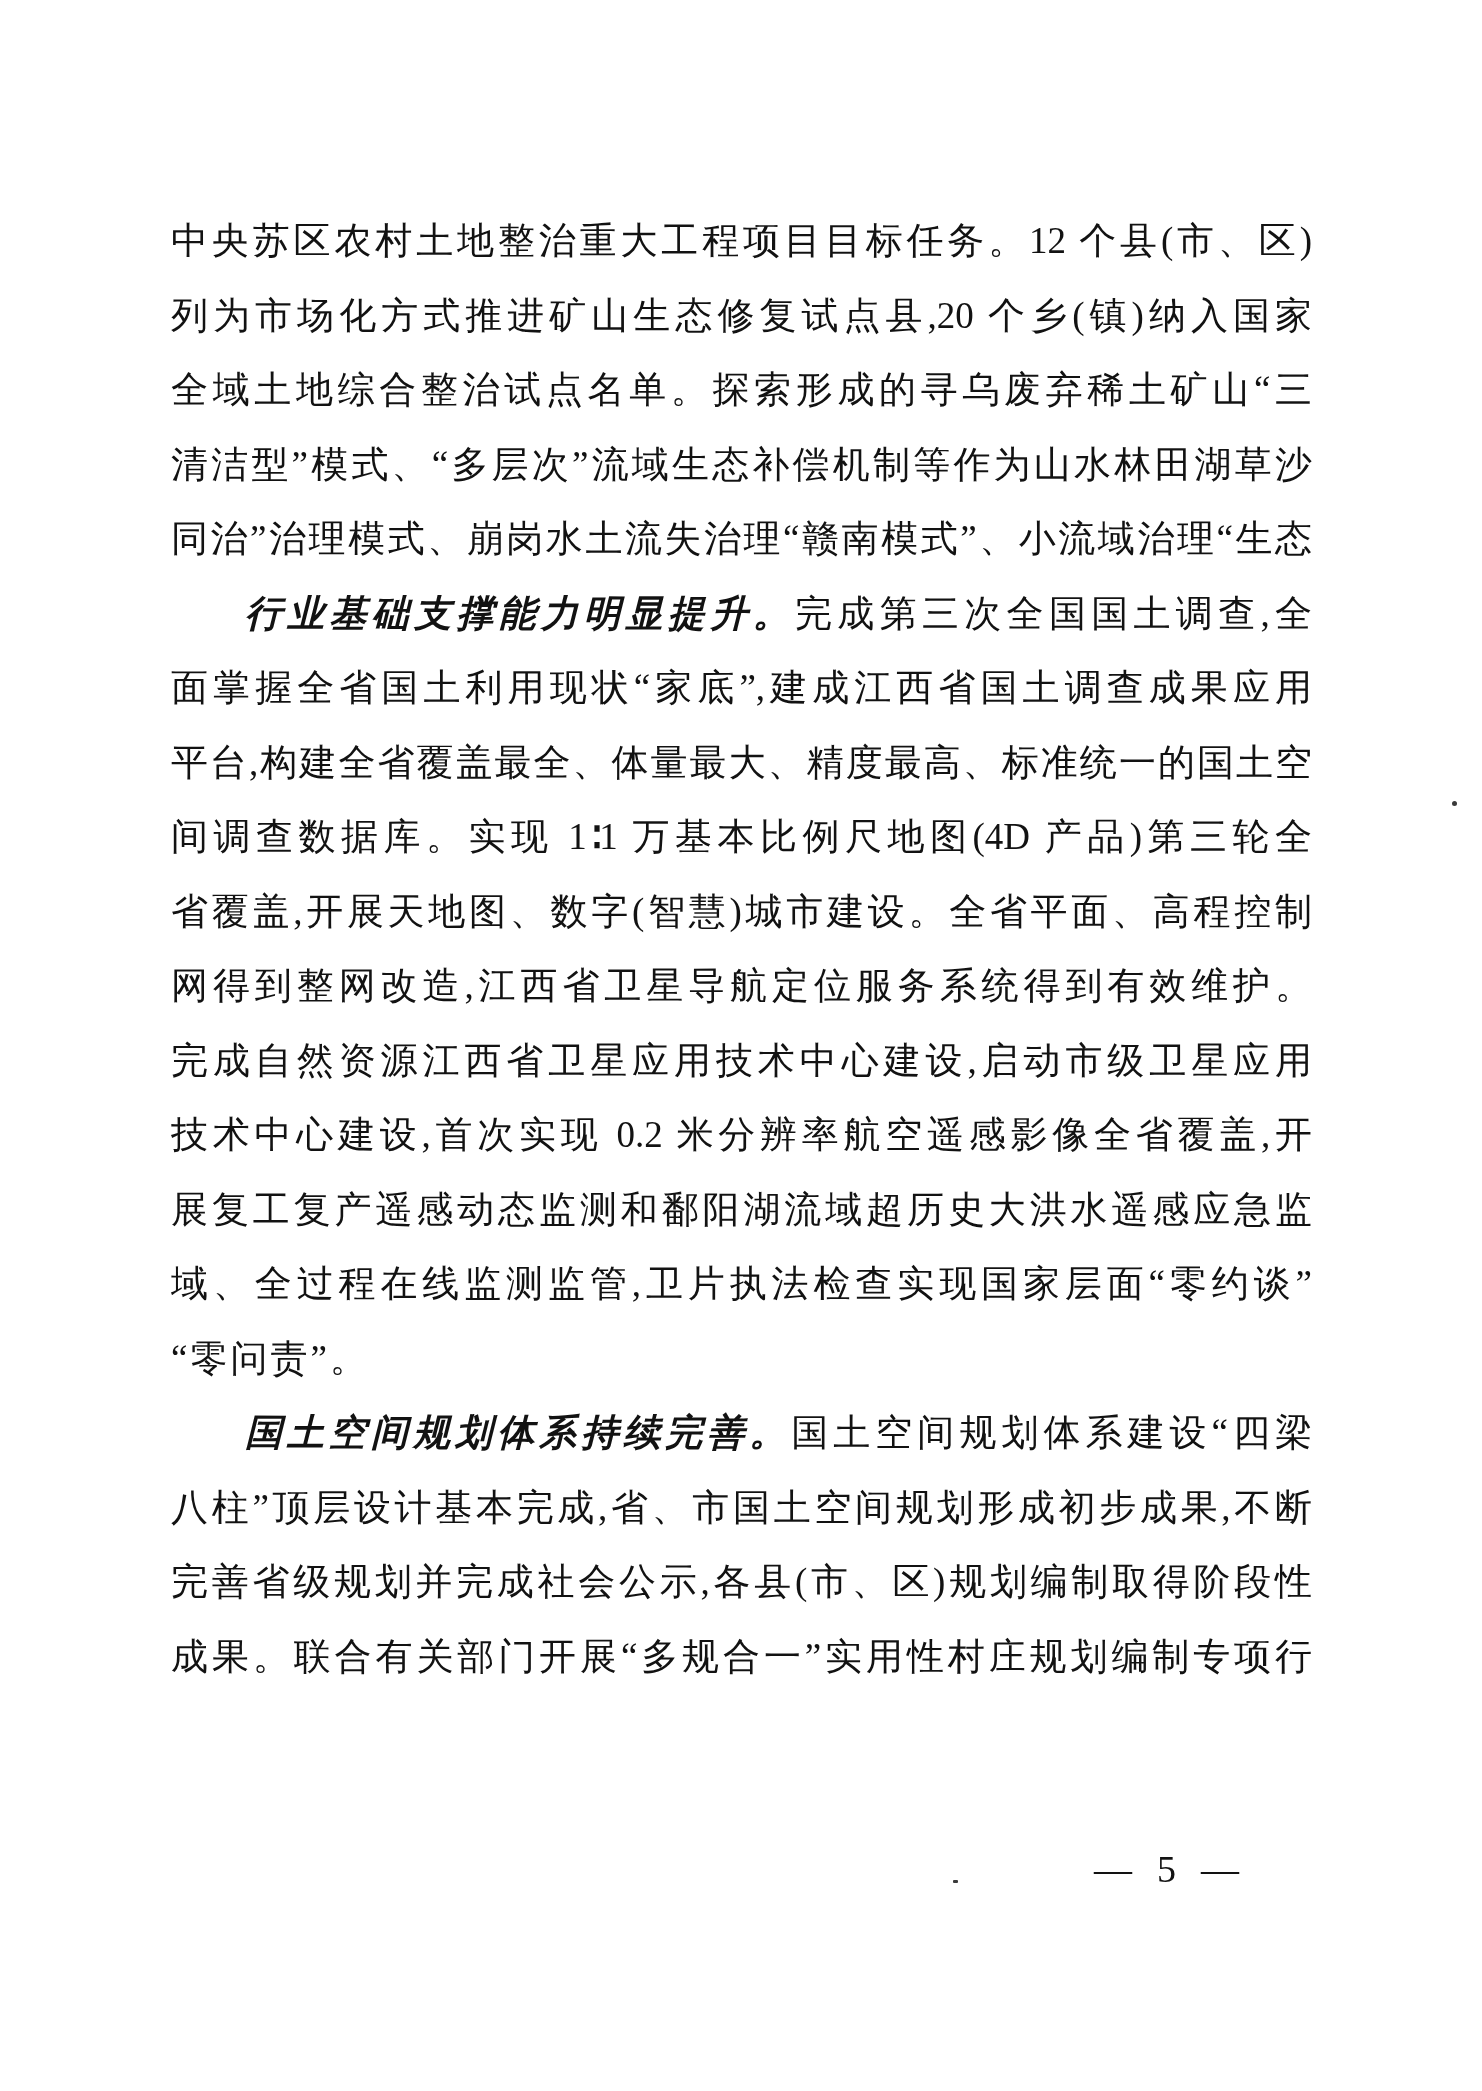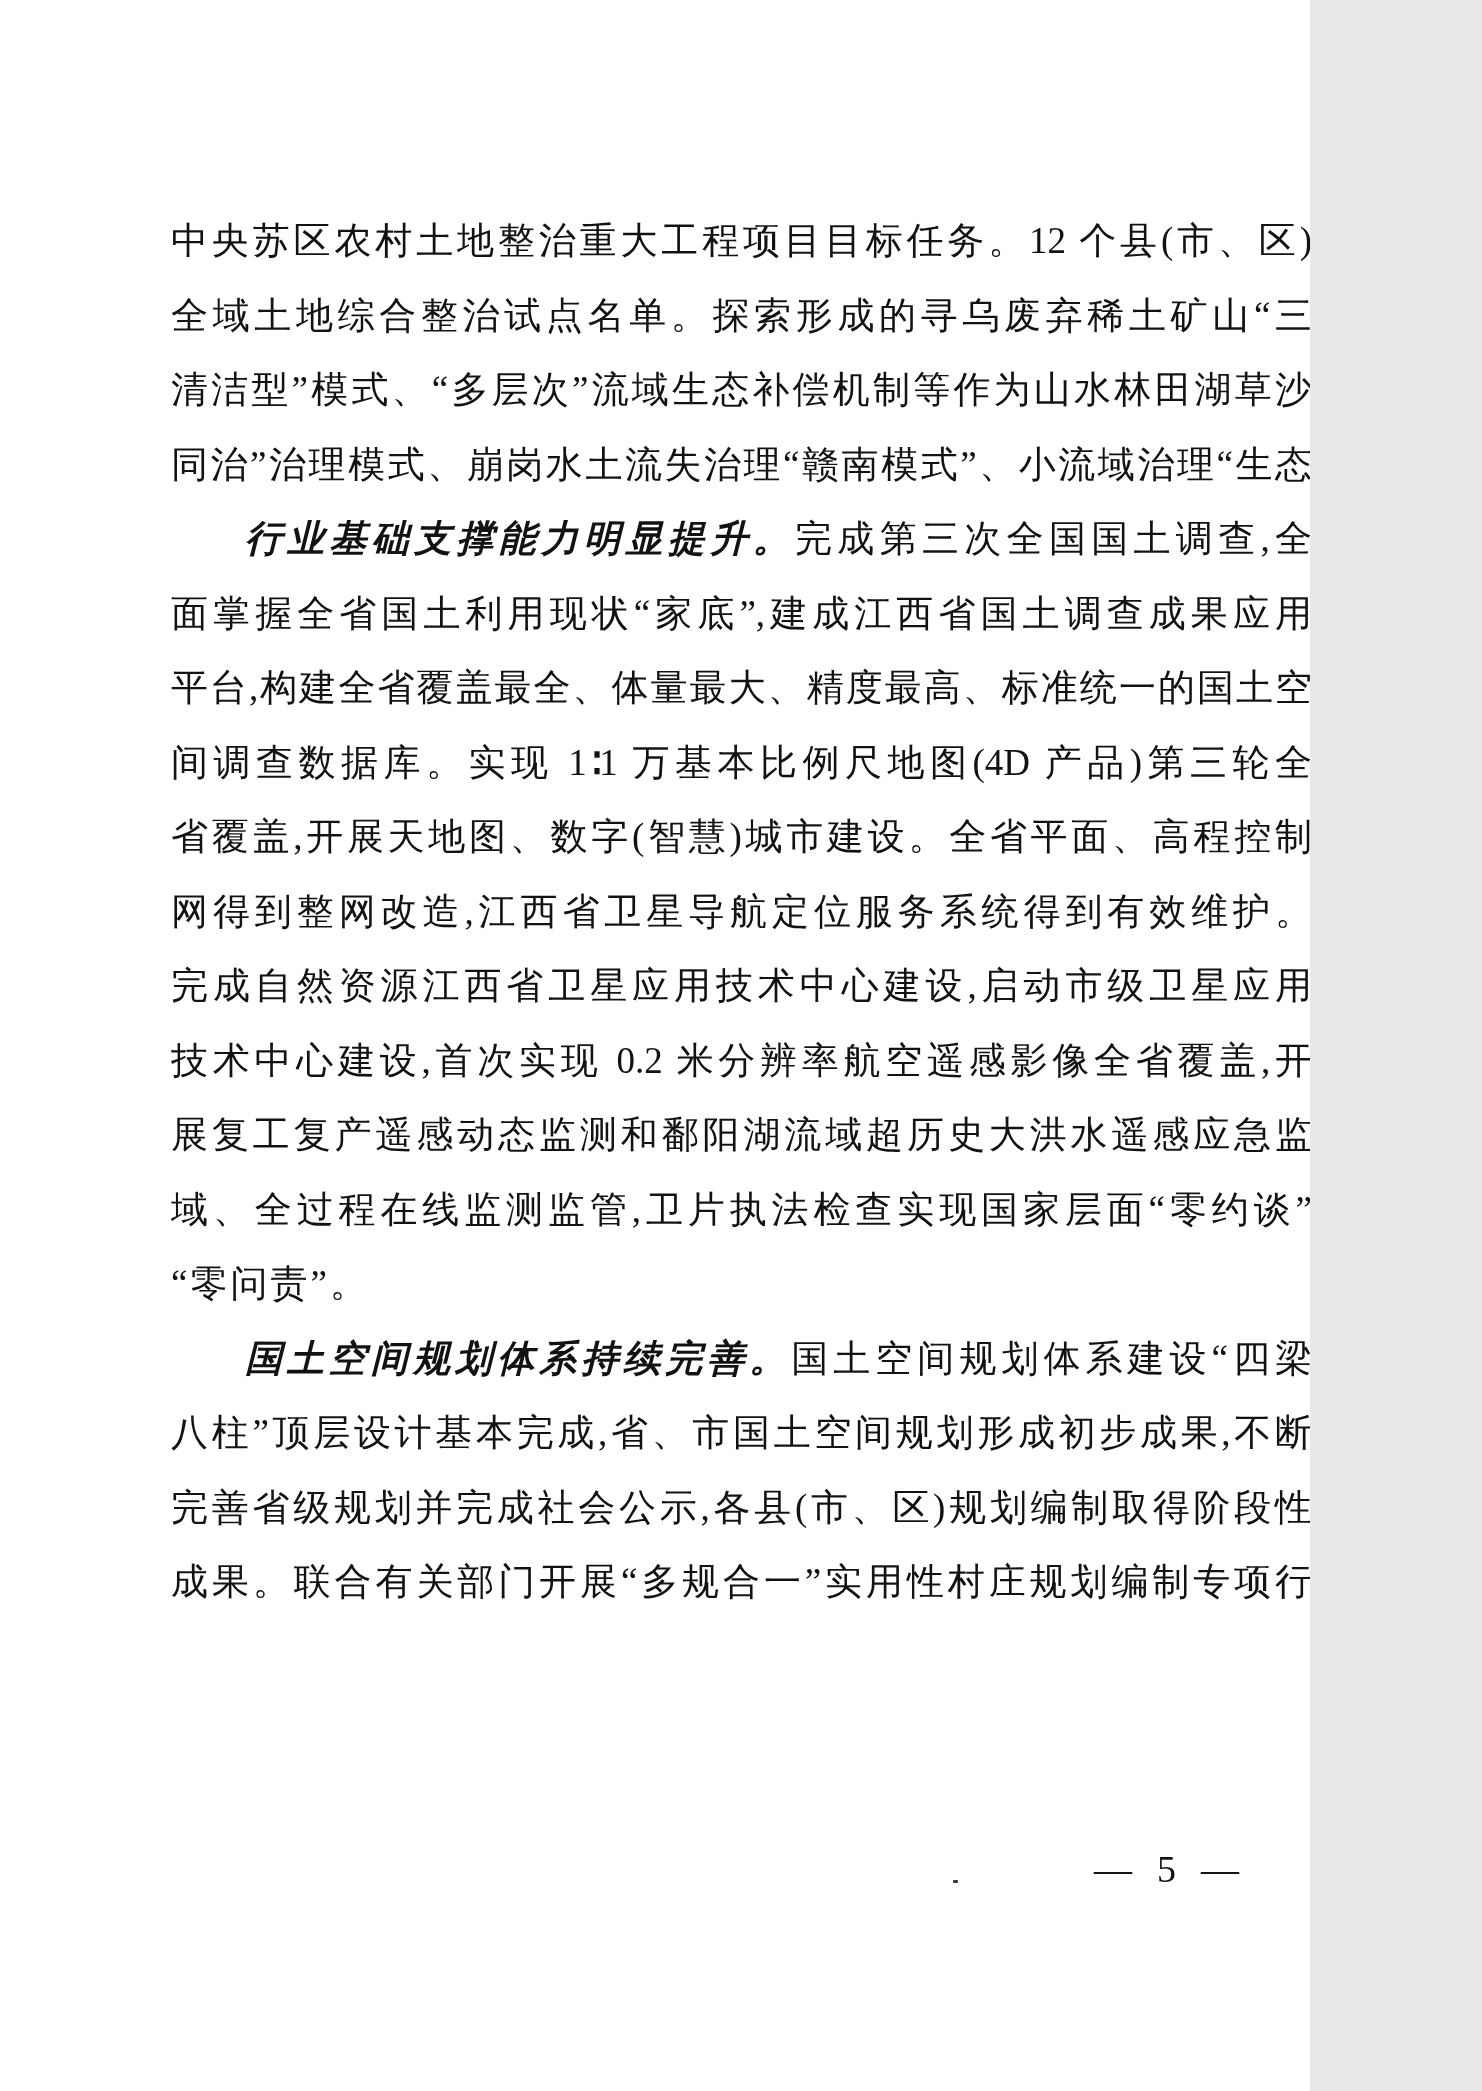--- a/index.html
+++ b/index.html
@@ -2,21 +2,21 @@
 <html><head>
 <meta charset="utf-8">
 <style>
   html, body {
     margin: 0;
     padding: 0;
     background: #e8e8e8;
   }
   .page {
     position: relative;
-    width: 1310px;
+    width: 1482px;
     height: 2091px;
     background: #ffffff;
     overflow: hidden;
     font-family: "Liberation Serif", "DejaVu Serif", serif;
   }
   .doc {
     position: absolute;
     left: 171px;
     top: 204px;
     width: 1141px;
@@ -60,20 +60,21 @@
   }
   .speck-1 { left: 1452px; top: 801px; width: 5px; height: 5px; }
   .speck-2 { left: 953px; top: 1880px; width: 5px; height: 3px; border-radius: 1px; }
 </style>
 </head>
 <body>
 
 <div class="page">
   <div class="doc">
     <div class="line"><span class="lead"></span><span>中央苏区农村土地整治重大工程项目目标任务。12 个县(市、区)</span></div>
+    <div class="line"><span class="lead"></span><span>列为市场化方式推进矿山生态修复试点县,20 个乡(镇)纳入国家</span></div>
     <div class="line"><span class="lead"></span><span>全域土地综合整治试点名单。探索形成的寻乌废弃稀土矿山“三</span></div>
     <div class="line"><span class="lead"></span><span>清洁型”模式、“多层次”流域生态补偿机制等作为山水林田湖草沙</span></div>
     <div class="line"><span class="lead"></span><span>同治”治理模式、崩岗水土流失治理“赣南模式”、小流域治理“生态</span></div>
     <div class="line indent"><span class="lead">行业基础支撑能力明显提升。</span><span>完成第三次全国国土调查,全</span></div>
     <div class="line"><span class="lead"></span><span>面掌握全省国土利用现状“家底”,建成江西省国土调查成果应用</span></div>
     <div class="line"><span class="lead"></span><span>平台,构建全省覆盖最全、体量最大、精度最高、标准统一的国土空</span></div>
     <div class="line"><span class="lead"></span><span>间调查数据库。实现 1∶1 万基本比例尺地图(4D 产品)第三轮全</span></div>
     <div class="line"><span class="lead"></span><span>省覆盖,开展天地图、数字(智慧)城市建设。全省平面、高程控制</span></div>
     <div class="line"><span class="lead"></span><span>网得到整网改造,江西省卫星导航定位服务系统得到有效维护。</span></div>
     <div class="line"><span class="lead"></span><span>完成自然资源江西省卫星应用技术中心建设,启动市级卫星应用</span></div>

